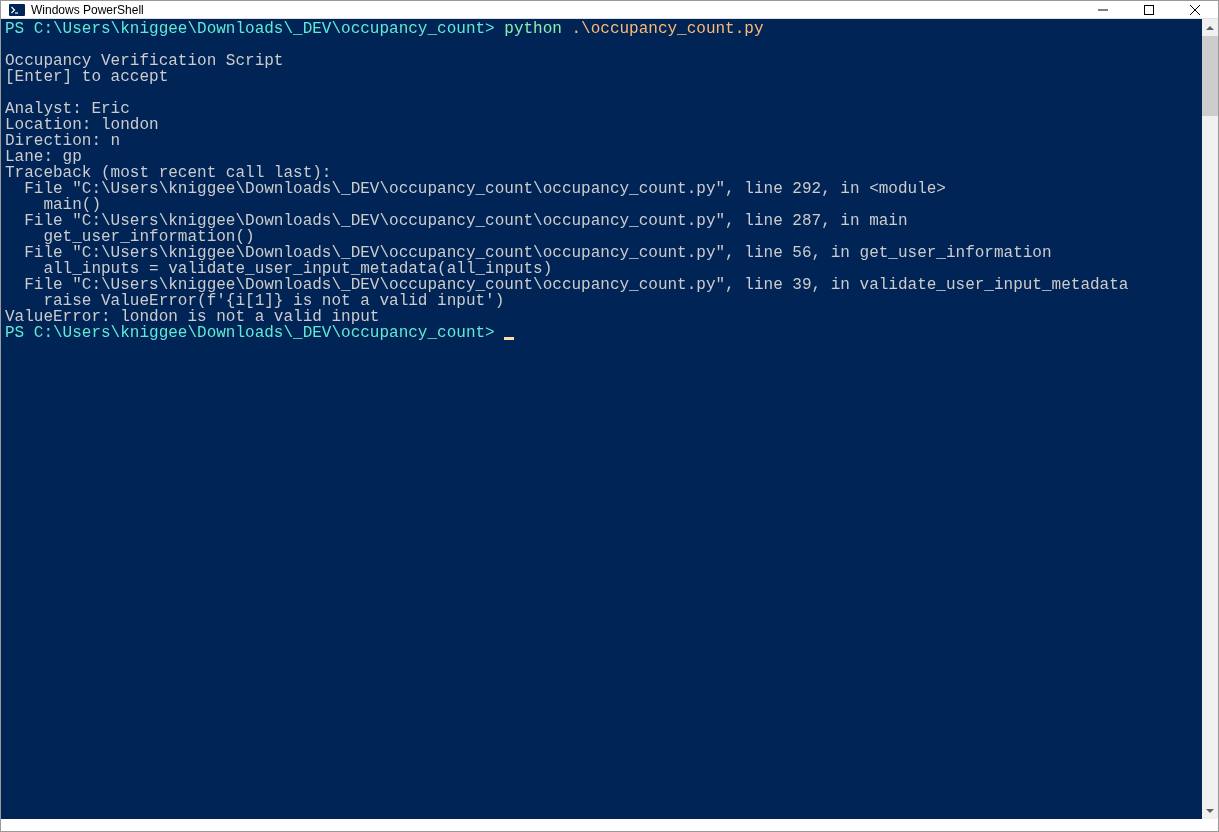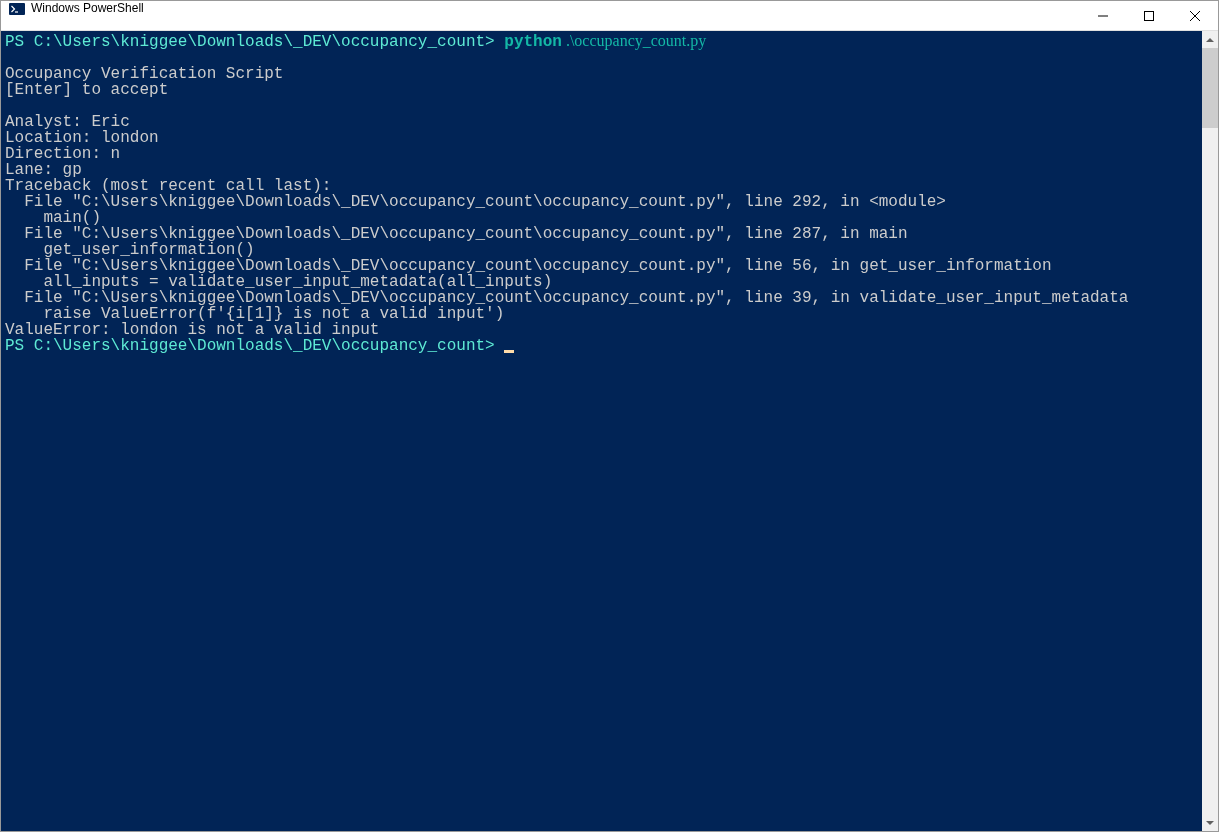--- a/index.html
+++ b/index.html
@@ -11,24 +11,24 @@
     body {
       width: 1219px;
       height: 832px;
       background: #ffffff;
       font-family: "Segoe UI", Tahoma, sans-serif;
       overflow: hidden;
       border: 1px solid #999;
     }
     
     .titlebar {
-      height: 30px;
+      height: 18px;
       background: #ffffff;
       display: flex;
-      align-items: flex-start;
+      align-items: center;
       border-bottom: 1px solid #e0e0e0;
     }
     
     .titlebar-icon {
       width: 16px;
       height: 16px;
       margin-left: 8px;
       margin-right: 6px;
       display: flex;
       align-items: center;
@@ -110,27 +110,25 @@
       height: 80px;
       background: #cdcdcd;
       cursor: pointer;
     }
     
     .prompt-text {
       color: #5eead4;
     }
     
     .command-text {
-      color: #14b8a6;
-      font-family: Liberation Serif, serif;
+      color: #fdba74;
     }
     
     .python-cmd {
-      color: #14b8a6;
-      font-weight: bold;
+      color: #86efac;
     }
     
     .cursor {
       display: inline-block;
       width: 10px;
       height: 3px;
       background: #fedba9;
       vertical-align: bottom;
       margin-bottom: 1px;
     }

